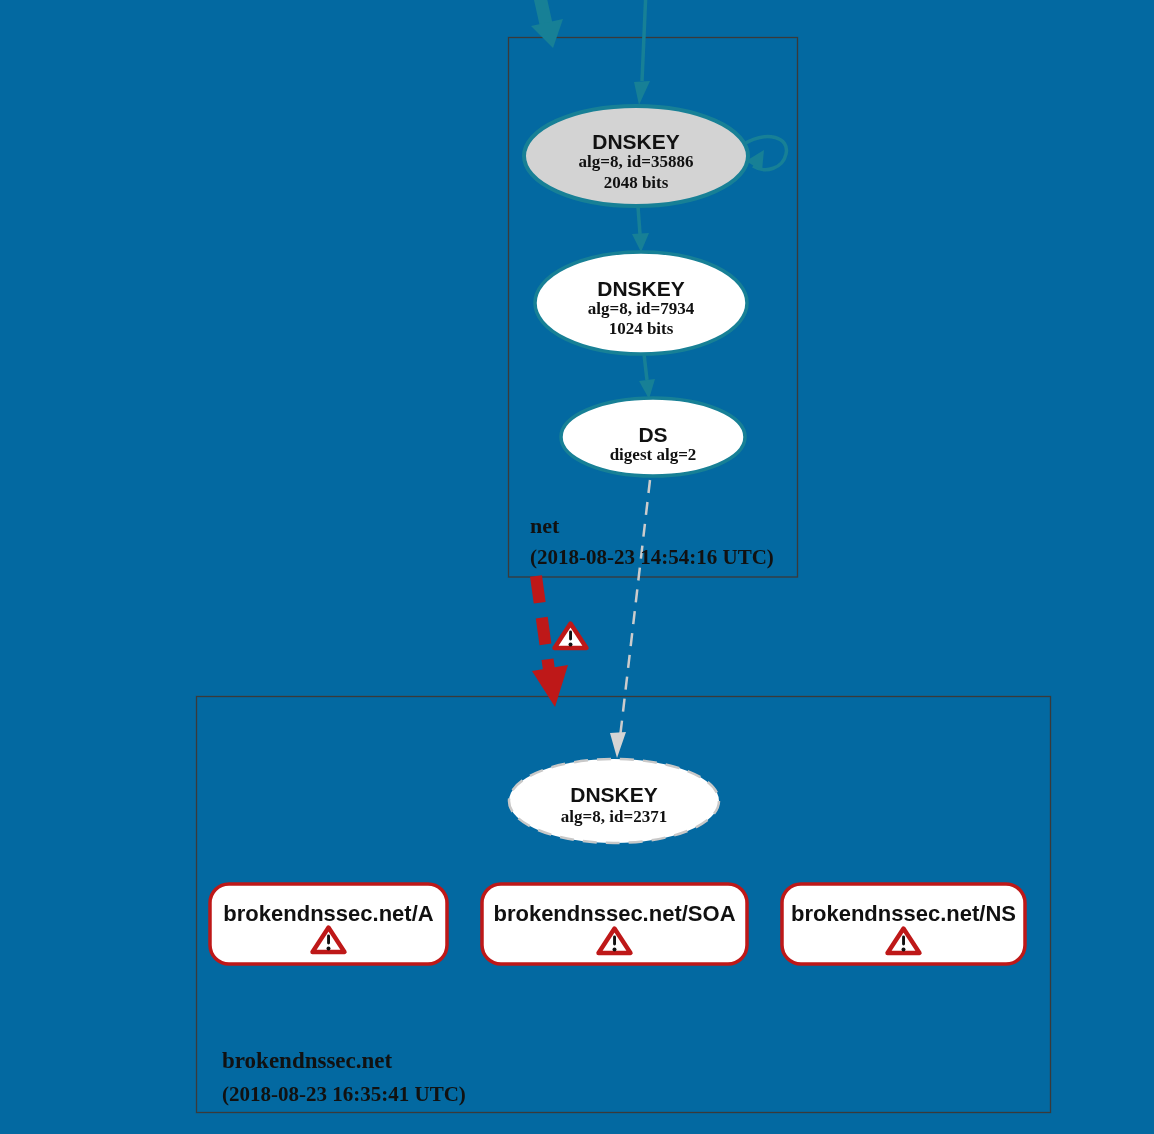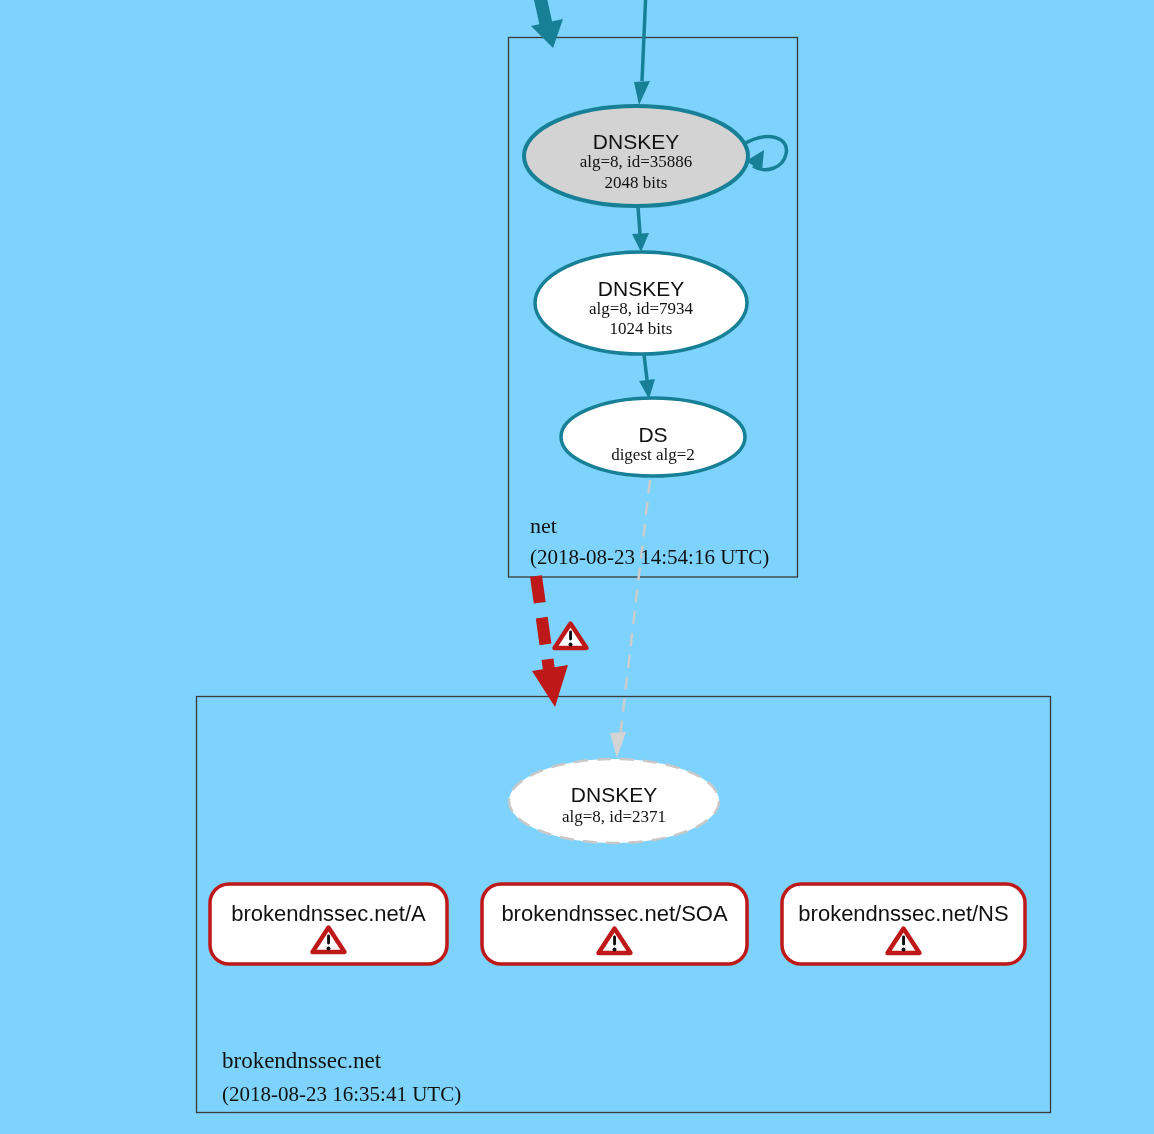--- a/index.html
+++ b/index.html
@@ -1,16 +1,16 @@
 <!DOCTYPE html>
 <html><head>
 <meta charset="utf-8">
 <style>
   html, body { margin: 0; padding: 0; background: #ffffff; }
-  .canvas { position: relative; width: 1154px; height: 1134px; background: #7dd3fc; overflow: hidden; }
+  .canvas { position: relative; width: 1154px; height: 1134px; background: #0369a1; overflow: hidden; font-weight: bold; }
 
   text { fill: #111111; }
   .t-sans  { font-family: "Liberation Sans", sans-serif; }
   .t-serif { font-family: "Liberation Serif", serif; }
 
   .node-title  { font-size: 21px; text-anchor: middle; }
   .node-detail { font-size: 17px; text-anchor: middle; }
   .rr-label    { font-size: 22px; text-anchor: middle; }
   .zone-name   { font-size: 22px; }
   .zone-name-big { font-size: 23px; }

